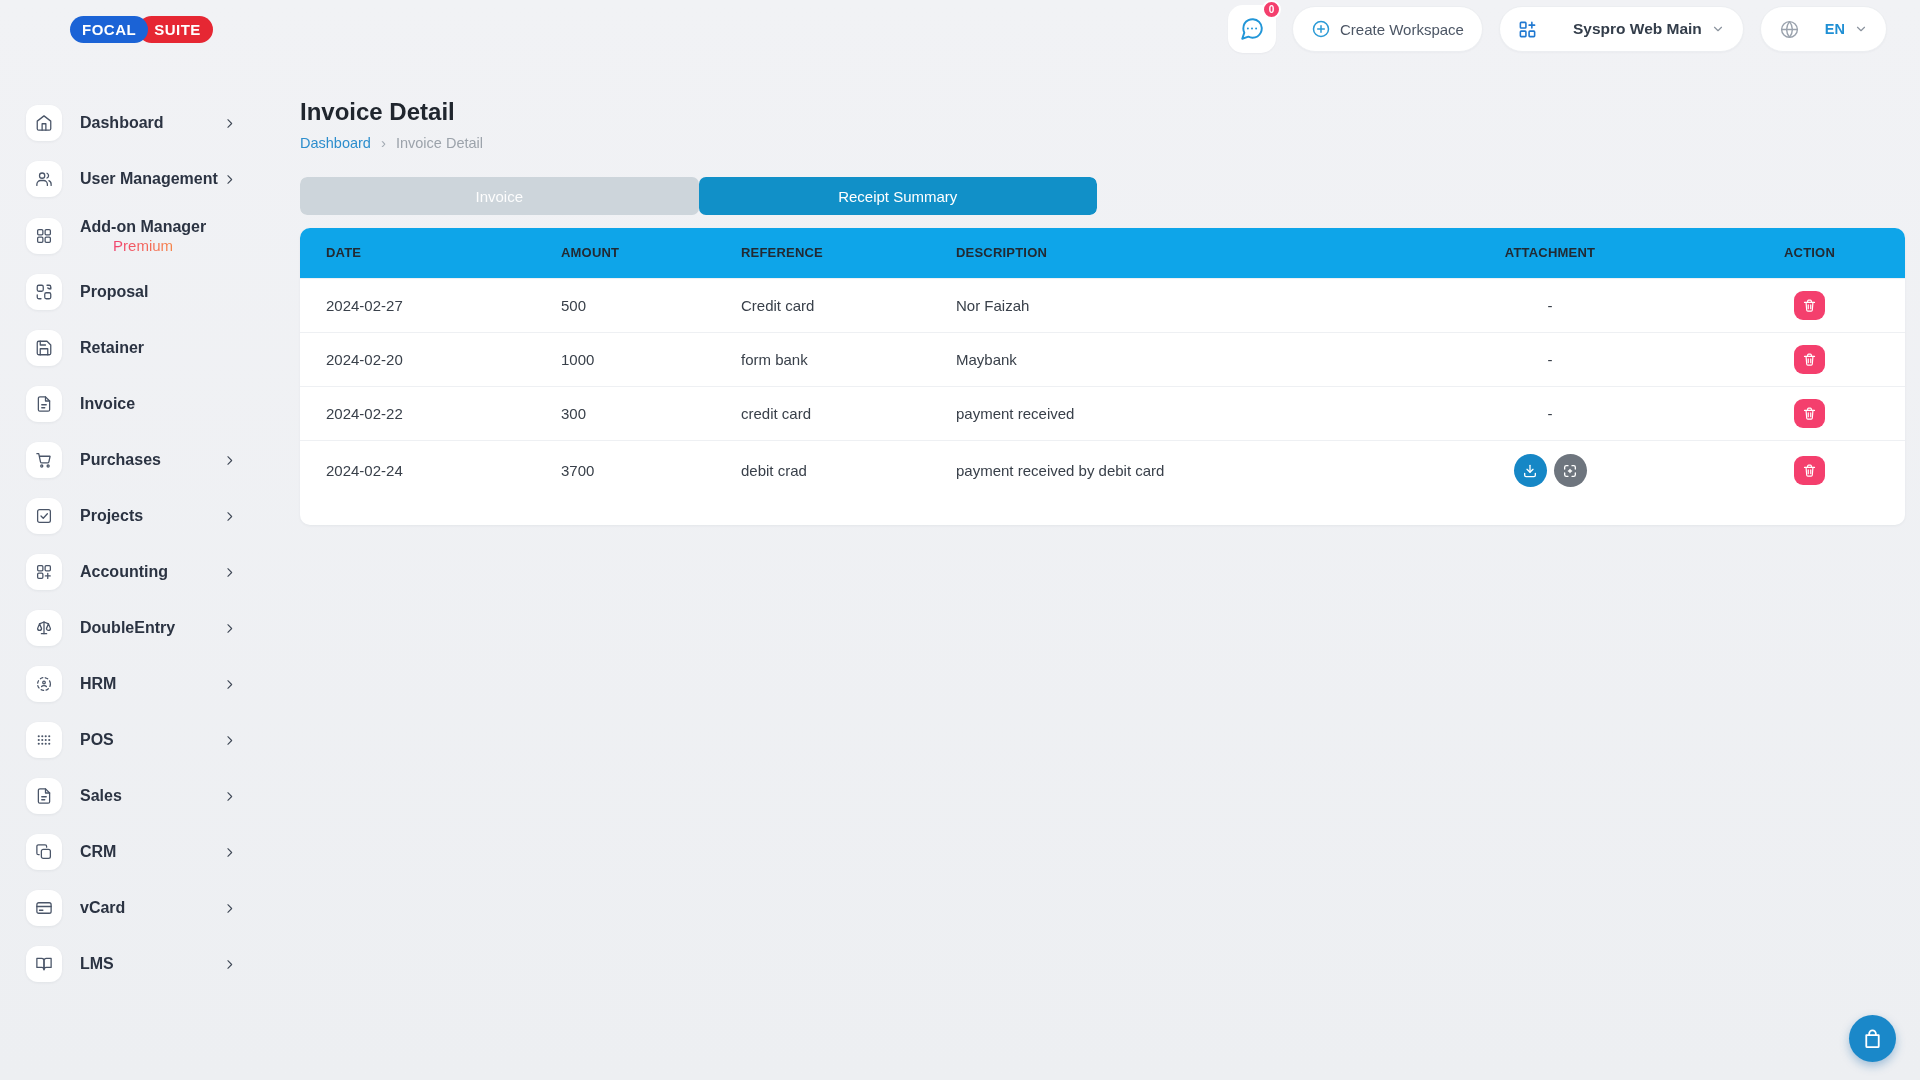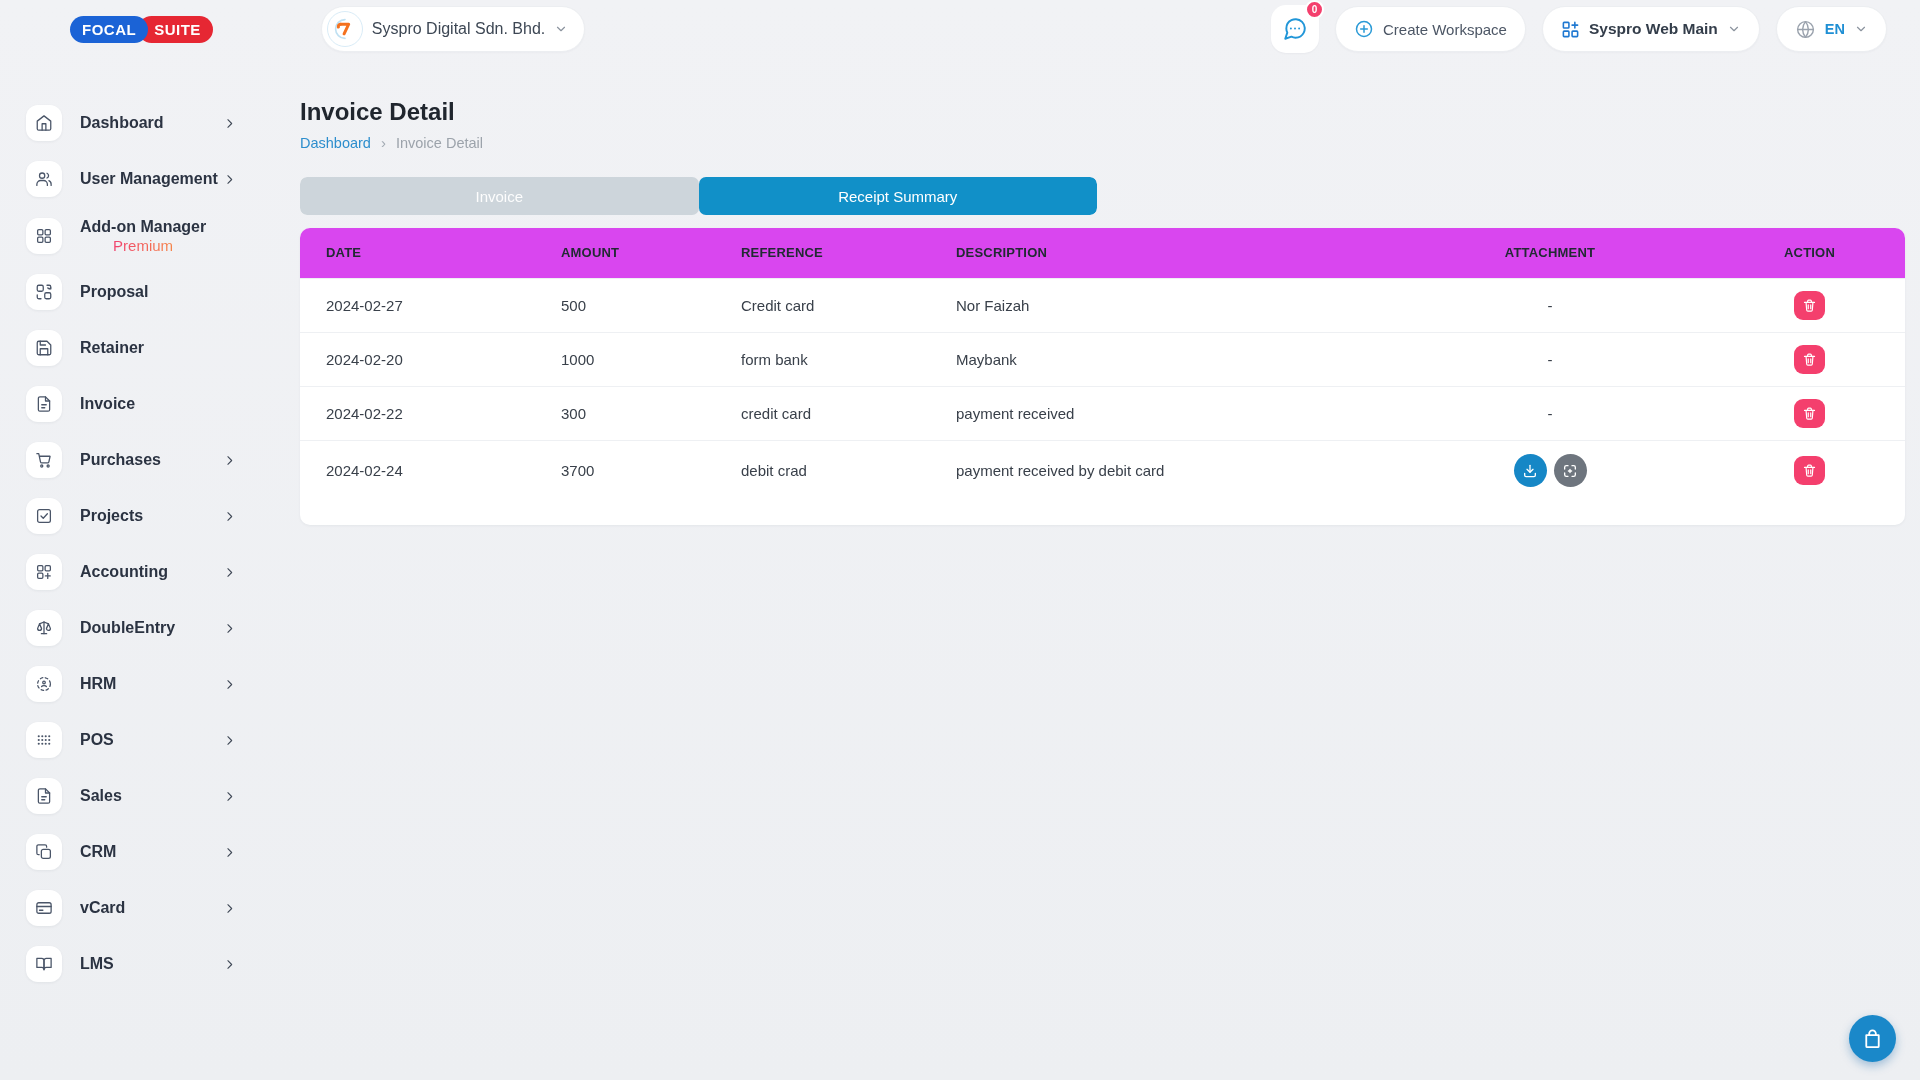--- a/index.html
+++ b/index.html
@@ -23,22 +23,22 @@
   .workspace-pill { margin-left:108px; padding:0 16px 0 5px; color:#3d4754; font-size:16px; }
   .ws-logo { width:36px; height:36px; border-radius:50%; background:#fff;
     border:1px solid #d9ecf7; display:flex; align-items:center; justify-content:center; }
   .header-right { margin-left:auto; display:flex; align-items:center; gap:16px; }
   .chat-btn { position:relative; width:48px; height:48px; background:#fff; border:none;
     border-radius:15px; display:flex; align-items:center; justify-content:center;
     cursor:pointer; box-shadow:0 1px 2px rgba(20,30,50,.04); }
   .chat-badge { position:absolute; top:-5px; right:-5px; min-width:19px; height:19px;
     background:#f43f6d; border:2px solid #fff; border-radius:50%; color:#fff;
     font-size:10px; font-weight:700; display:flex; align-items:center; justify-content:center; }
-  .appsel { color:#333d4a; font-weight:600; font-size:15.5px; }
-  .lang-label { color:#1f8fd4; font-weight:700; font-size:14.5px; }
+  .appsel { color:#333d4a; font-weight:600; font-size:15.5px;margin-left:27px; }
+  .lang-label { color:#1f8fd4; font-weight:700; font-size:14.5px;margin-left:16px; }
   .icon { display:inline-flex; align-items:center; justify-content:center; }
   
   .sidebar { position:absolute; top:58px; left:0; width:268px; bottom:0; padding:47px 0 0 26px; }
   .side-item { display:flex; align-items:center; min-height:36px; margin-bottom:20px;
     cursor:pointer; position:relative; }
   .icon-box { width:36px; height:36px; background:#fff; border-radius:12px; flex:0 0 36px;
     display:flex; align-items:center; justify-content:center;
     box-shadow:0 1px 3px rgba(25,35,55,.06); color:#4a5568; }
   .side-label-wrap { margin-left:18px; display:flex; flex-direction:column; align-items:center; }
   .side-label { font-size:16px; font-weight:600; color:#2b3342; line-height:1.25; }
@@ -53,21 +53,21 @@
   .bc-link { color:#2d8ecd; text-decoration:none; cursor:pointer; }
   .bc-sep { color:#a2aab3; font-size:15px; }
   .bc-current { color:#9ca3ab; }
   .tabs { margin-top:26px; width:797px; height:38px; display:flex; border-radius:7px; overflow:hidden; }
   .tab { flex:1; border:none; font-family:inherit; font-size:15px; cursor:pointer;
     color:rgba(255,255,255,.95); background:#cdd5db; border-radius:7px; }
   .tab.active { background:#1190c8; color:#fff; }
   .card { margin-top:13px; background:#fff; border-radius:10px; overflow:hidden;
     box-shadow:0 1px 3px rgba(25,35,55,.05); padding-bottom:24px; }
   table { width:100%; border-collapse:collapse; table-layout:fixed; }
-  thead th { background:#d946ef; height:50px; font-size:13px; font-weight:700;
+  thead th { background:#0ea5e9; height:50px; font-size:13px; font-weight:700;
     color:#222a33; text-align:left; padding:0 0 0 26px; letter-spacing:.2px; }
   thead th.c { text-align:center; padding:0; }
   tbody td { height:54px; border-top:1px solid #eef0f3; font-size:15px; color:#39404a;
     padding:0 0 0 26px; }
   tbody td.c { text-align:center; padding:0; }
   .row-del { width:31px; height:29px; border:none; border-radius:9px; background:#f43f6d;
     color:#fff; display:inline-flex; align-items:center; justify-content:center; cursor:pointer; }
   .att-btns { display:flex; align-items:center; justify-content:center; gap:7px; height:60px; }
   .circle-btn { width:33px; height:33px; border-radius:50%; border:none; color:#fff;
     display:inline-flex; align-items:center; justify-content:center; cursor:pointer; }
@@ -77,35 +77,20 @@
     justify-content:center; cursor:pointer; box-shadow:0 4px 10px rgba(20,100,170,.35); }
 </style>
 </head>
 <body>
 
 <div class="header">
   <div class="logo">
     <span class="logo-focal">FOCAL</span>
     <span class="logo-suite">SUITE</span>
   </div>
-  <button class="pill workspace-pill">
-    <span class="ws-logo icon">
-      <svg width="24" height="24" viewBox="0 0 24 24" fill="none">
-        <path d="M12 2.6a9.4 9.4 0 1 0 0 18.8" stroke="#bfe0f2" stroke-width="1.6" stroke-linecap="round"></path>
-        <path d="M7.5 7.2h8.2l-4.6 9.6" stroke="#f4711f" stroke-width="3" stroke-linecap="round" stroke-linejoin="round"></path>
-        <path d="M7.5 7.2c-1.6.2-2.4 1.4-2.1 2.9" stroke="#f4711f" stroke-width="3" stroke-linecap="round"></path>
-      </svg>
-    </span>
-    <span>Syspro Digital Sdn. Bhd.</span>
-    <span class="icon">
-      <svg width="14" height="14" viewBox="0 0 24 24" fill="none" stroke="#8b939e" stroke-width="2" stroke-linecap="round" stroke-linejoin="round">
-          <polyline points="6 9 12 15 18 9"></polyline>
-        </svg>
-    </span>
-  </button>
   <div class="header-right">
     <button class="chat-btn">
       <span class="icon">
         <svg width="26" height="26" viewBox="0 0 24 24" fill="none" stroke="#2196d8" stroke-width="1.8" stroke-linecap="round" stroke-linejoin="round">
           <path d="M21 11.5a8.38 8.38 0 0 1-.9 3.8 8.5 8.5 0 0 1-7.6 4.7 8.38 8.38 0 0 1-3.8-.9L3 21l1.9-5.7a8.38 8.38 0 0 1-.9-3.8 8.5 8.5 0 0 1 4.7-7.6 8.38 8.38 0 0 1 3.8-.9h.5a8.48 8.48 0 0 1 8 8z"></path>
           <circle cx="8.2" cy="11.5" r="0.9" fill="#2196d8" stroke="none"></circle>
             <circle cx="12" cy="11.5" r="0.9" fill="#2196d8" stroke="none"></circle>
             <circle cx="15.8" cy="11.5" r="0.9" fill="#2196d8" stroke="none"></circle>
         </svg>
       </span>

